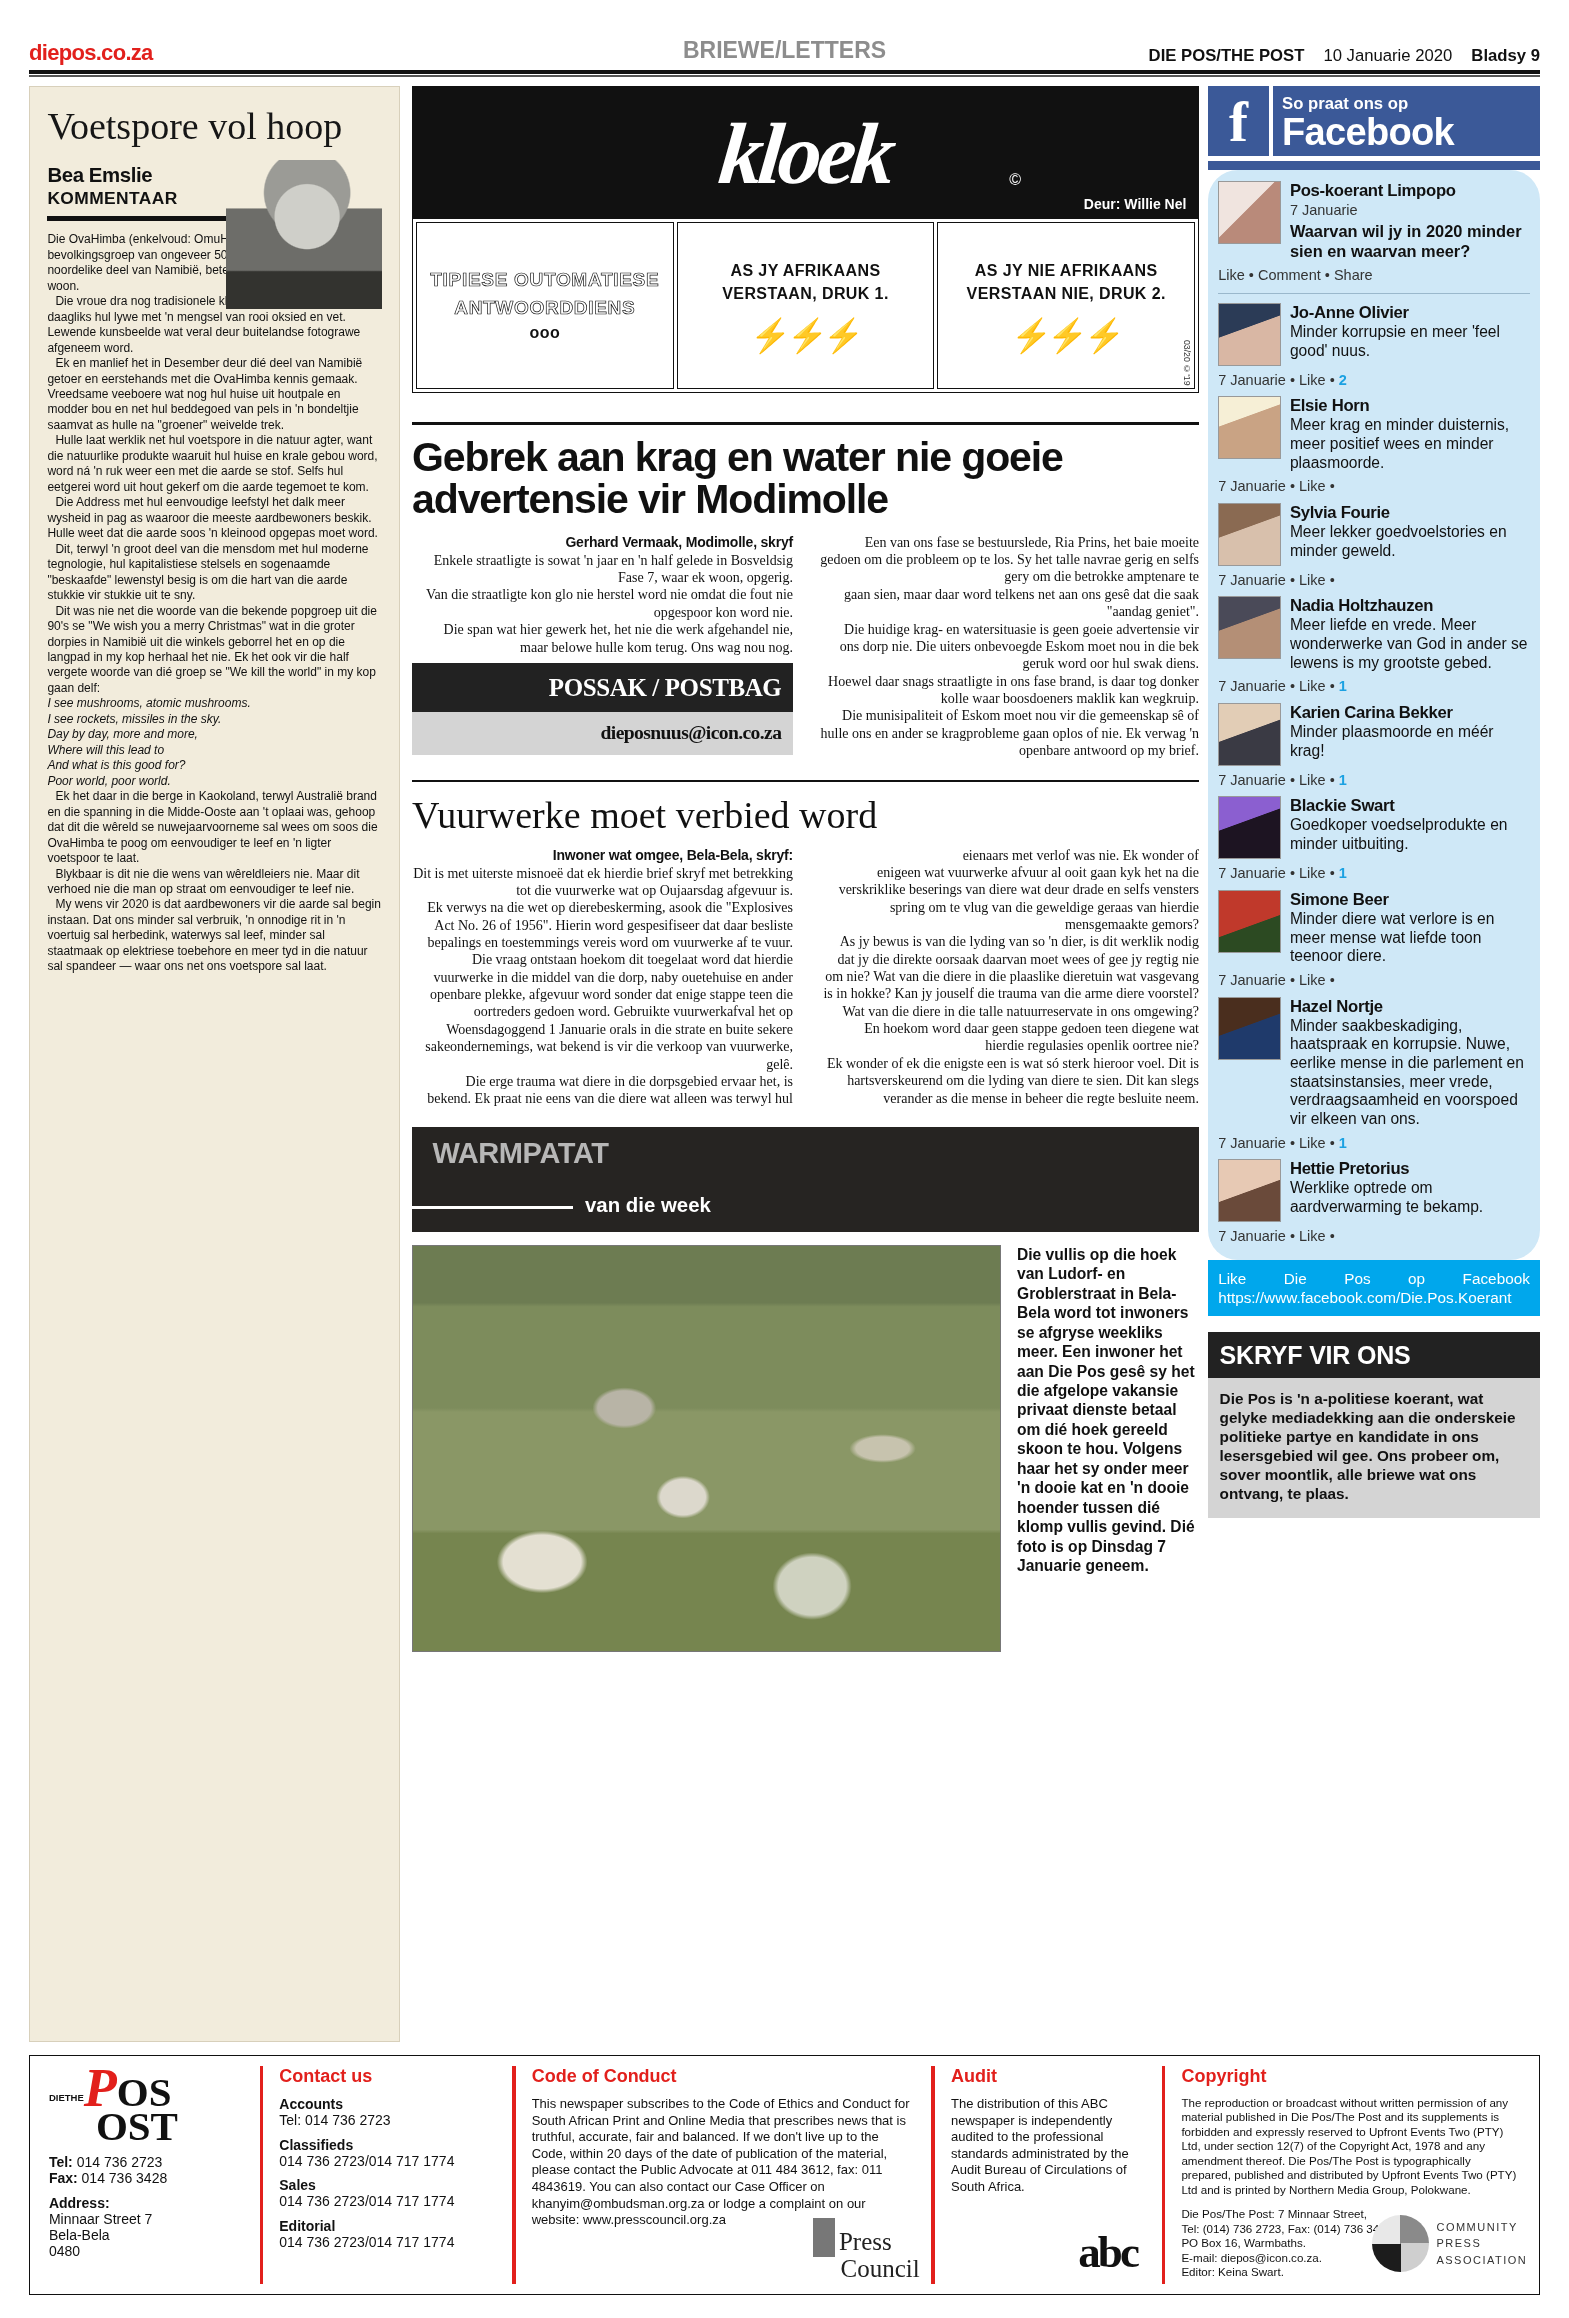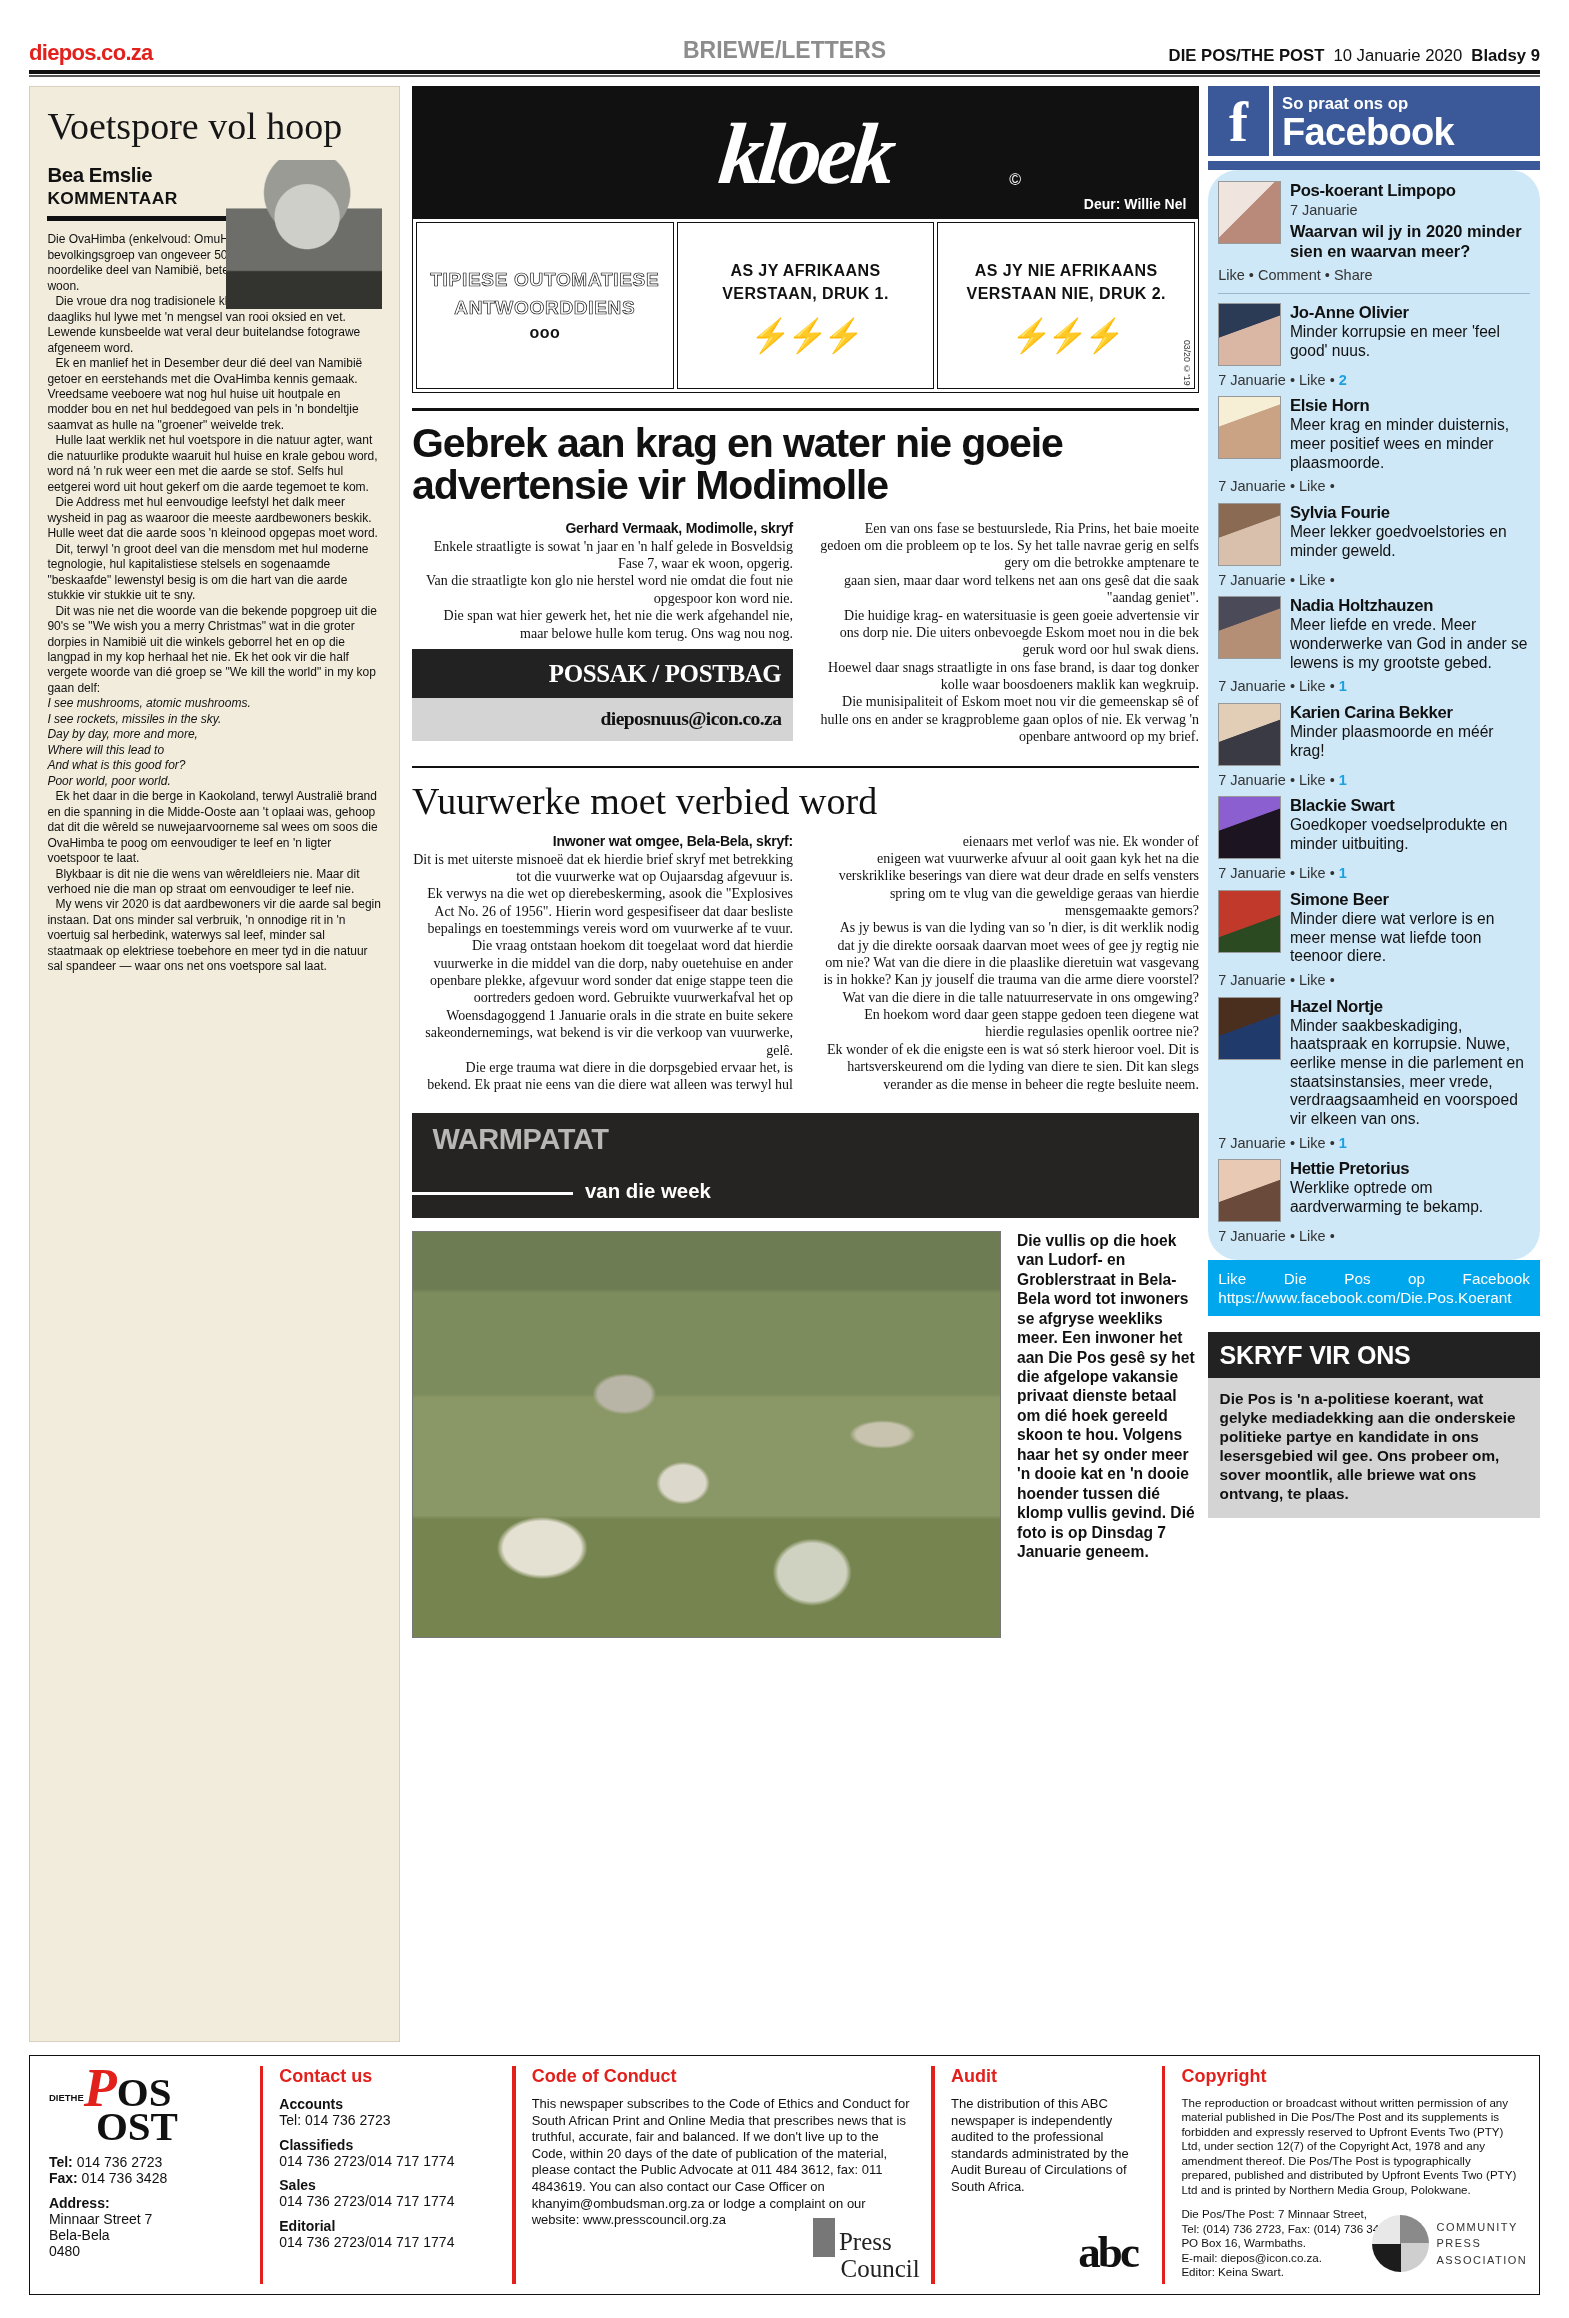--- a/index.html
+++ b/index.html
@@ -14,21 +14,21 @@
   }
 
   
   .masthead{
     position:absolute; left:29px; top:14.5px; width:1511px; height:51px;
     display:flex; align-items:flex-end; justify-content:space-between;
   }
   .mh-left{ font-weight:bold; font-size:22px; color:#e2201c; letter-spacing:-0.7px; }
   .mh-center{ font-weight:bold; font-size:23px; color:#8d8d8d; letter-spacing:0px;
               position:absolute; left:50%; transform:translateX(-50%); bottom:1.5px; }
-  .mh-right{ display:flex; align-items:center; gap:9px; font-weight:bold; font-size:16.7px; }
+  .mh-right{ display:flex; align-items:center; gap:19px; font-weight:bold; font-size:16.7px; }
   .mh-right .date{ font-weight:normal; }
   .mh-rule{ position:absolute; left:29px; top:70px; width:1511px; height:3.6px; background:#111; }
   .mh-rule2{ position:absolute; left:29px; top:75px; width:1511px; height:1.5px; background:#555; }
 
   
   .col-left{
     position:absolute; left:29px; top:86px; width:371px; height:1956px;
     background:#f2ecdc; border:0.7px solid #d8d0bb;
     padding:20.4px 17.4px 7.3px 17.4px;
   }
@@ -76,21 +76,21 @@
   .cart-txt{ font-weight:bold; font-size:16px; line-height:1.45; letter-spacing:0.4px; }
   .cart-txt.outline{
     font-size:19px; letter-spacing:0.7px;
     -webkit-text-stroke:0.7px #111; color:#fff;
   }
   .cart-bolts{ margin-top:13px; font-size:33px; letter-spacing:-4.4px; line-height:1; }
   .cart-sign{ position:absolute; right:2.2px; bottom:2.9px; font-size:8.7px;
               writing-mode:vertical-rl; color:#333;}
 
   
-  .art{ margin-top:15px; }
+  .art{ margin-top:29px; }
   .art-rule-top{ height:2.9px; background:#111; margin-bottom:11.6px; }
   .h-bold{
     font-family:"Liberation Sans", sans-serif;
     font-weight:bold; font-size:41px; line-height:1.03; letter-spacing:-1.1px;
     margin:0 0 13px 0; color:#111;
   }
   .h-serif{
     font-family:"Liberation Serif", serif;
     font-weight:normal; font-size:38px; line-height:1.05; margin:0 0 10.2px 0; color:#111;
   }

